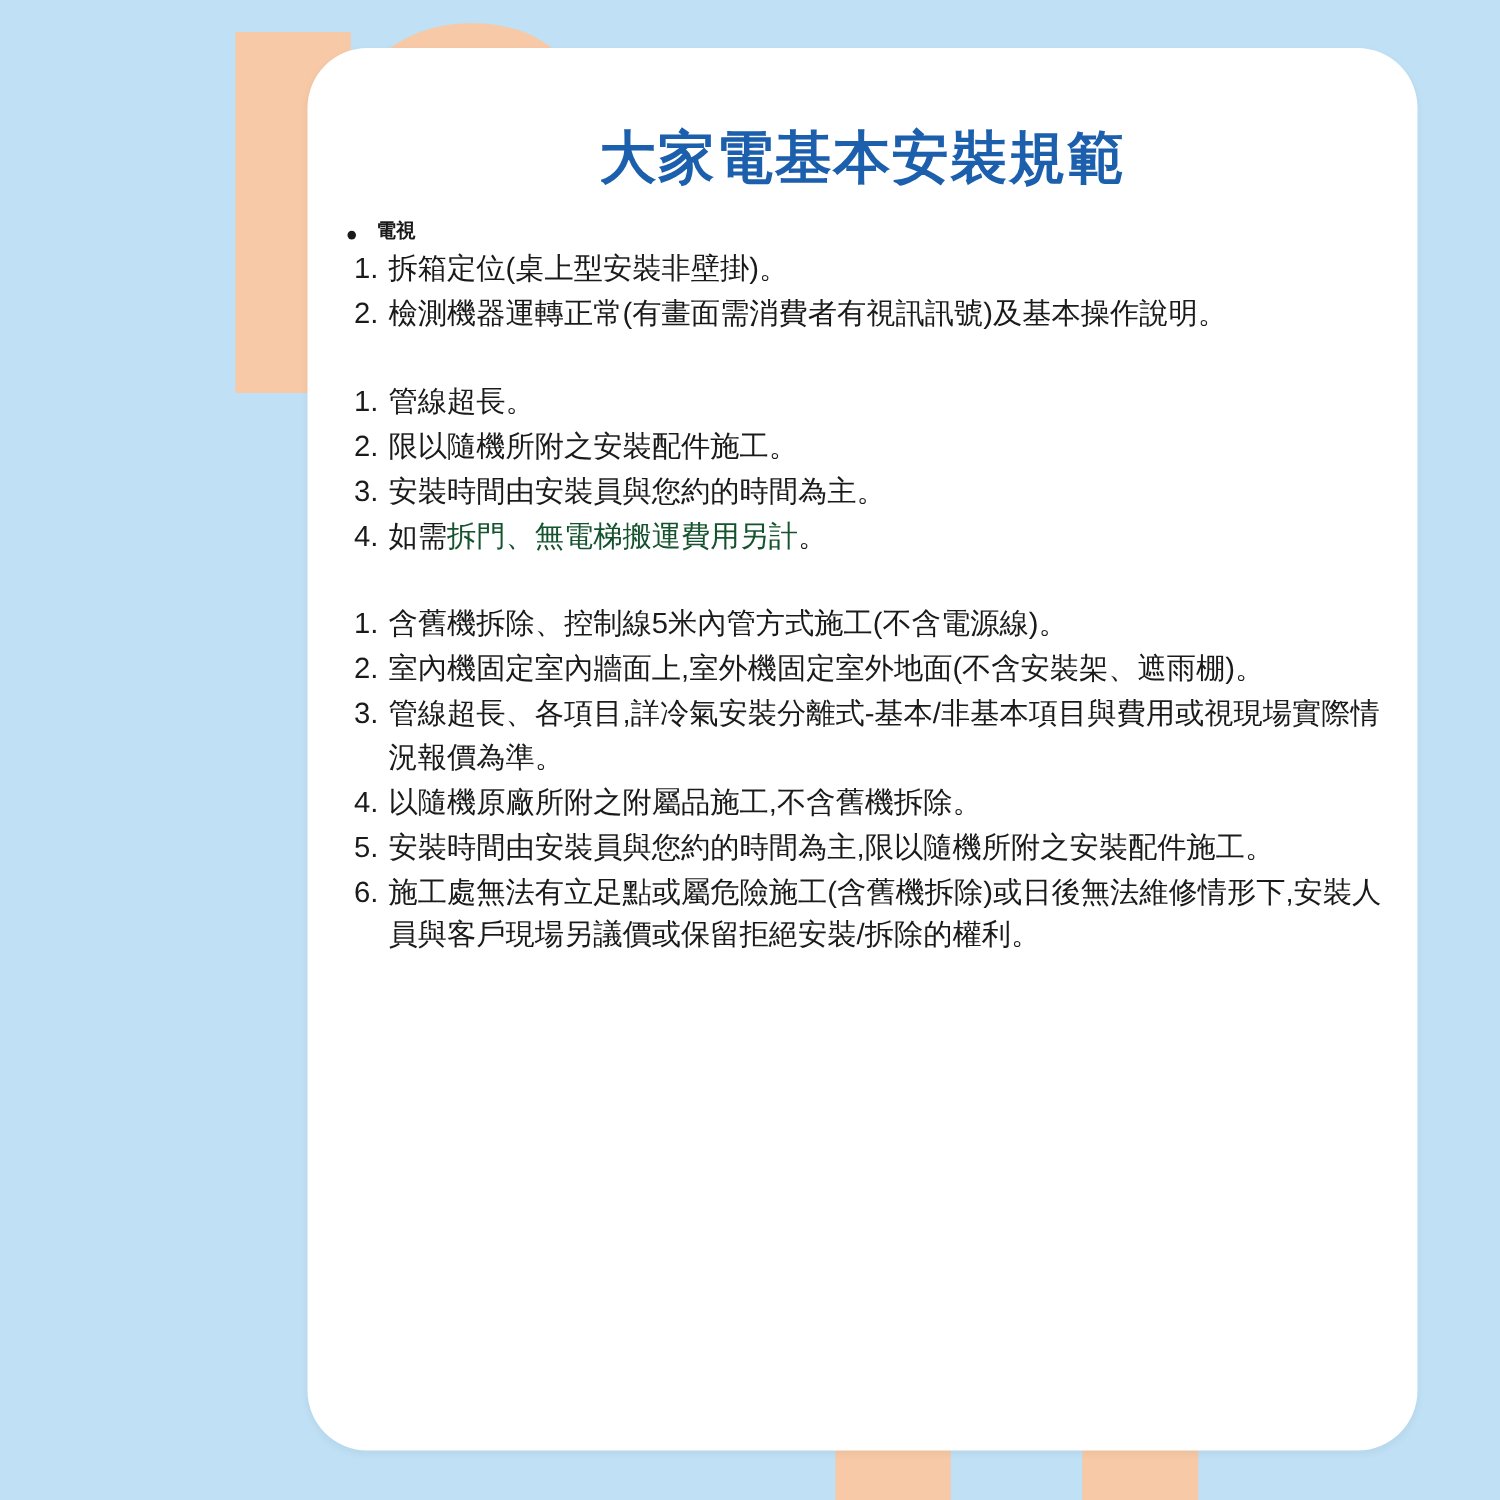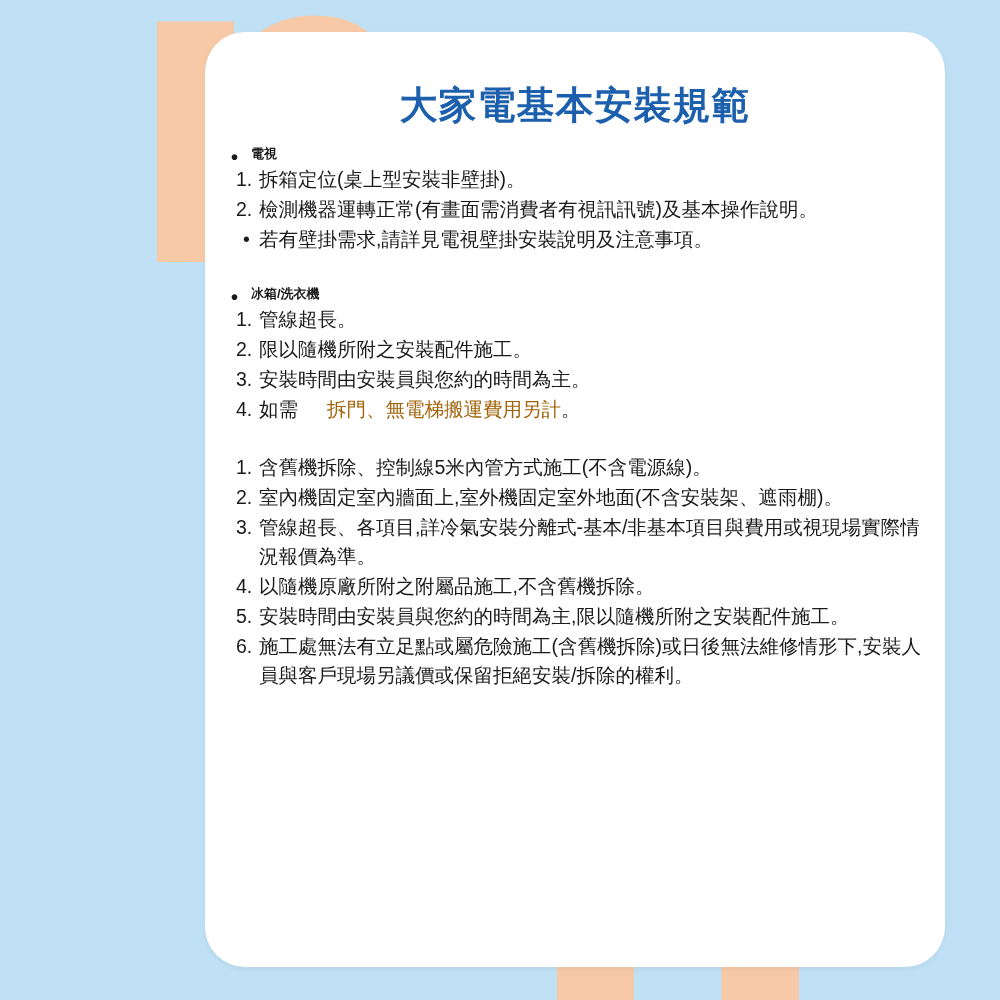--- a/index.html
+++ b/index.html
@@ -126,22 +126,21 @@
   ol.items > li.nonum {
     padding-left: 26px;
   }
   ol.items > li.nonum::before {
     content: "\2022";
     counter-increment: none;
     left: 10px;
   }
 
   .accent {
-    color: #a16207;
-    margin-left: 29px;
+    color: #14532d;
   }
 
   .gap {
     height: 14px;
   }
 </style>
 </head>
 <body>
 
 <div class="poster">
@@ -154,28 +153,26 @@
 
       <div class="title">大家電基本安裝規範</div>
 
       <div class="content">
 
         <div class="section">
           <div class="sec-head">電視</div>
           <ol class="items">
             <li>拆箱定位(桌上型安裝非壁掛)。</li>
             <li>檢測機器運轉正常(有畫面需消費者有視訊訊號)及基本操作說明。</li>
-            <li class="nonum">若有壁掛需求,請詳見電視壁掛安裝說明及注意事項。</li>
           </ol>
         </div>
 
         <div class="gap"></div>
 
         <div class="section">
-          <div class="sec-head">冰箱/洗衣機</div>
           <ol class="items">
             <li>管線超長。</li>
             <li>限以隨機所附之安裝配件施工。</li>
             <li>安裝時間由安裝員與您約的時間為主。</li>
             <li><span>如需</span><span class="accent">拆門、無電梯搬運費用另計</span><span>。</span></li>
           </ol>
         </div>
 
         <div class="gap"></div>
 

